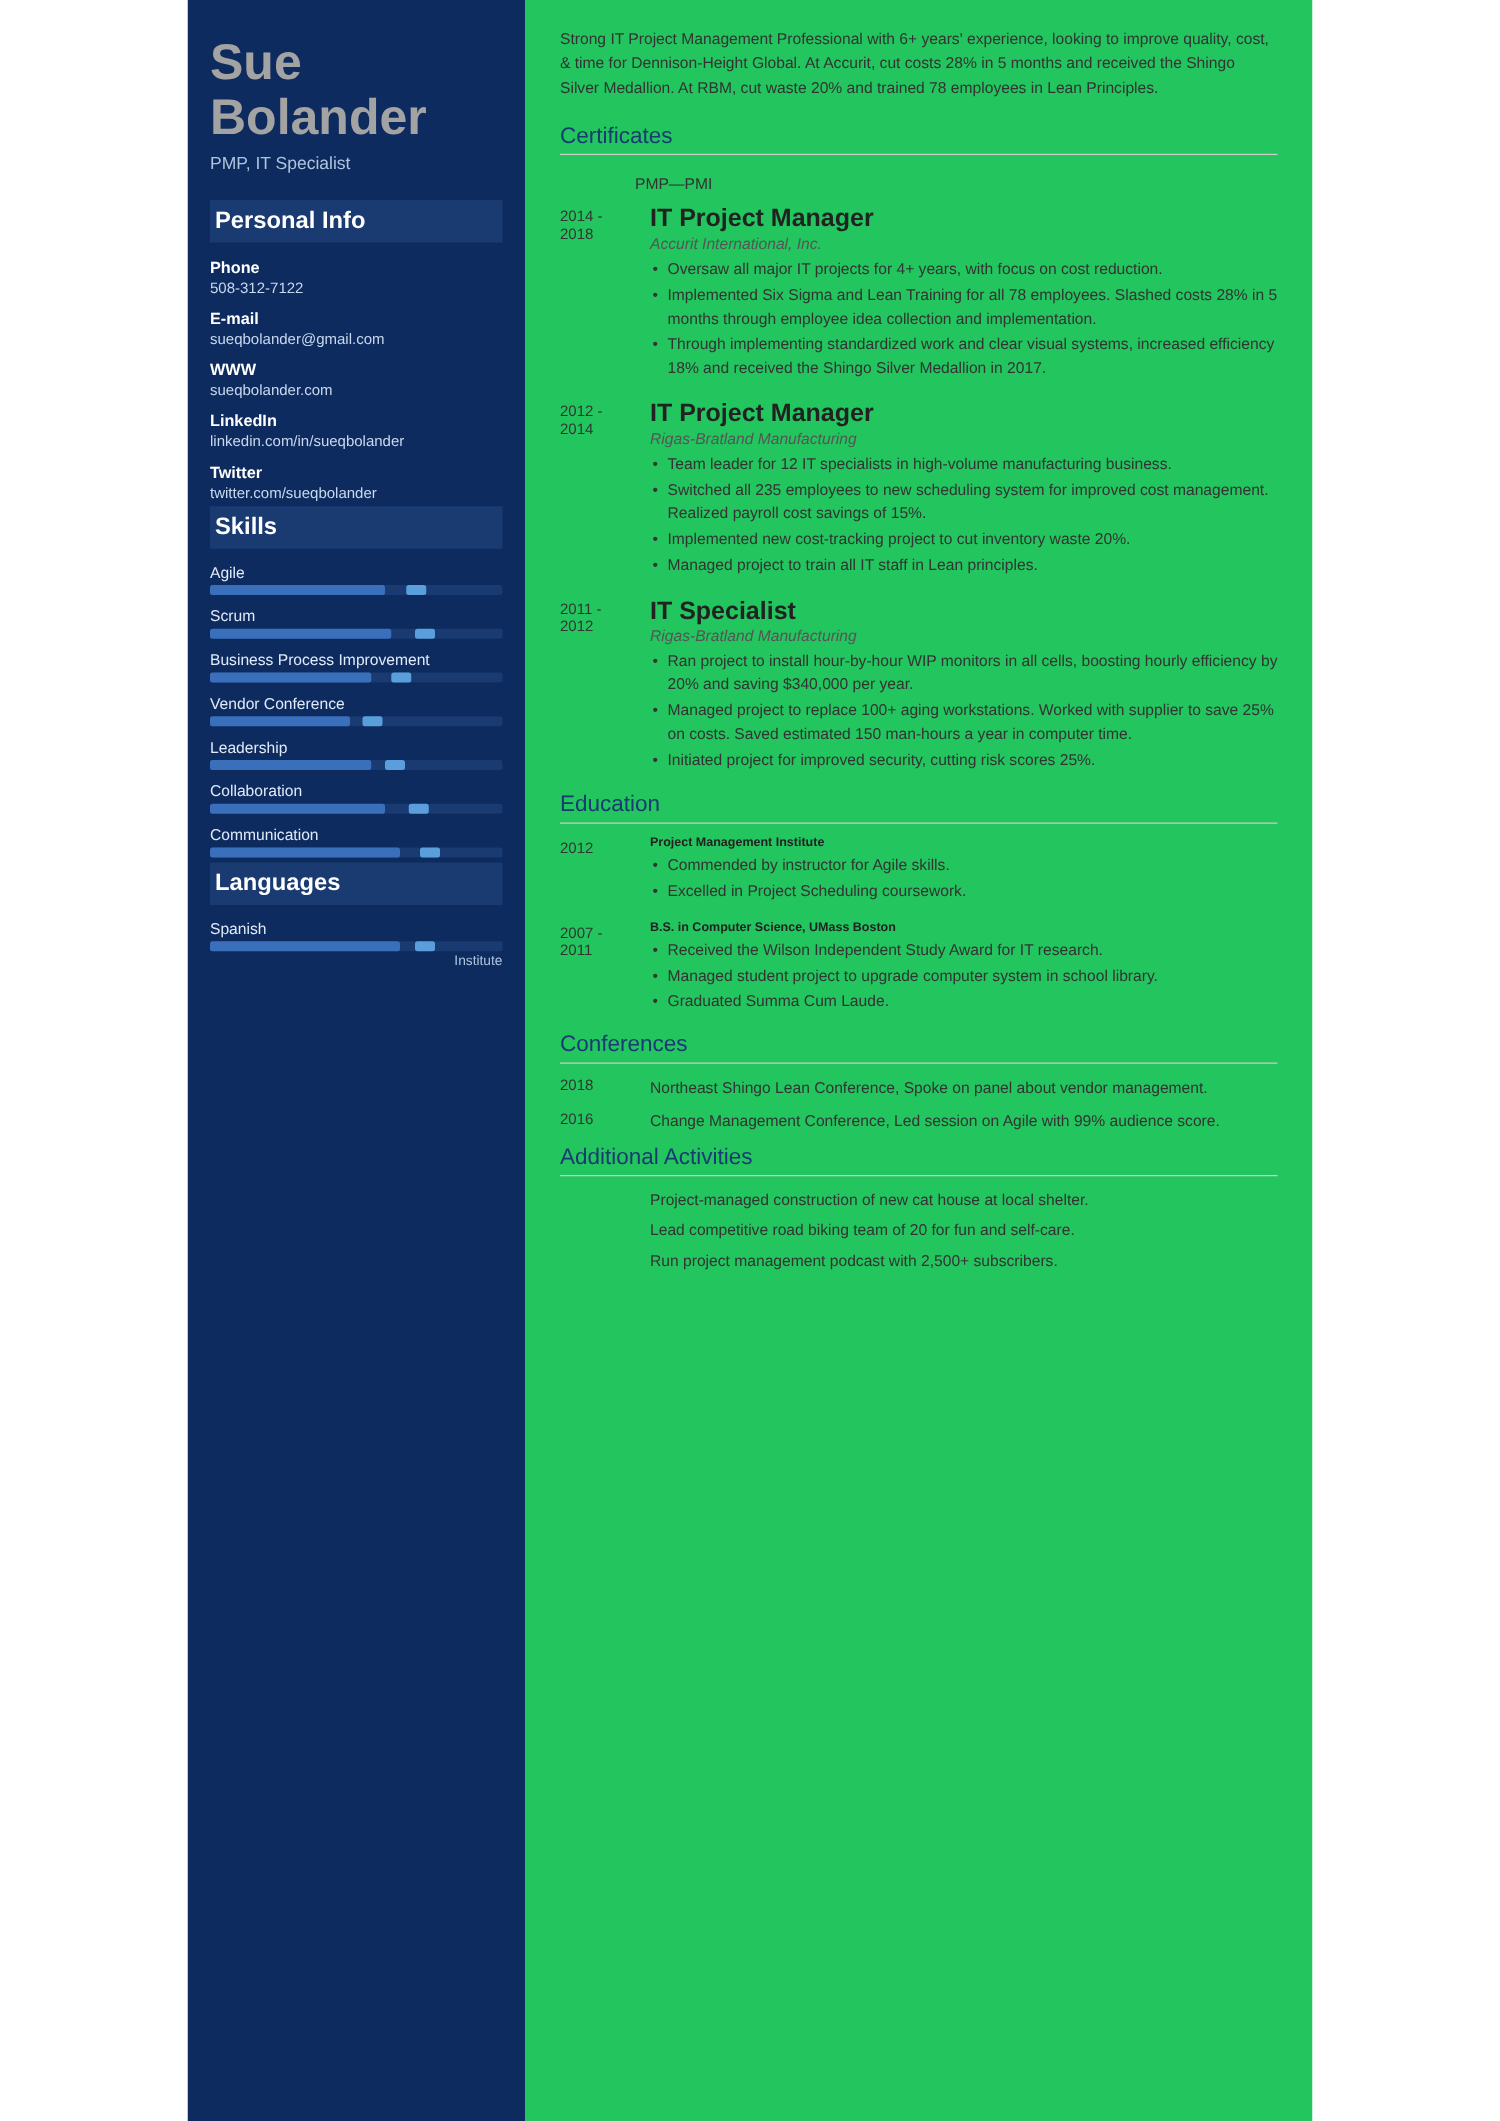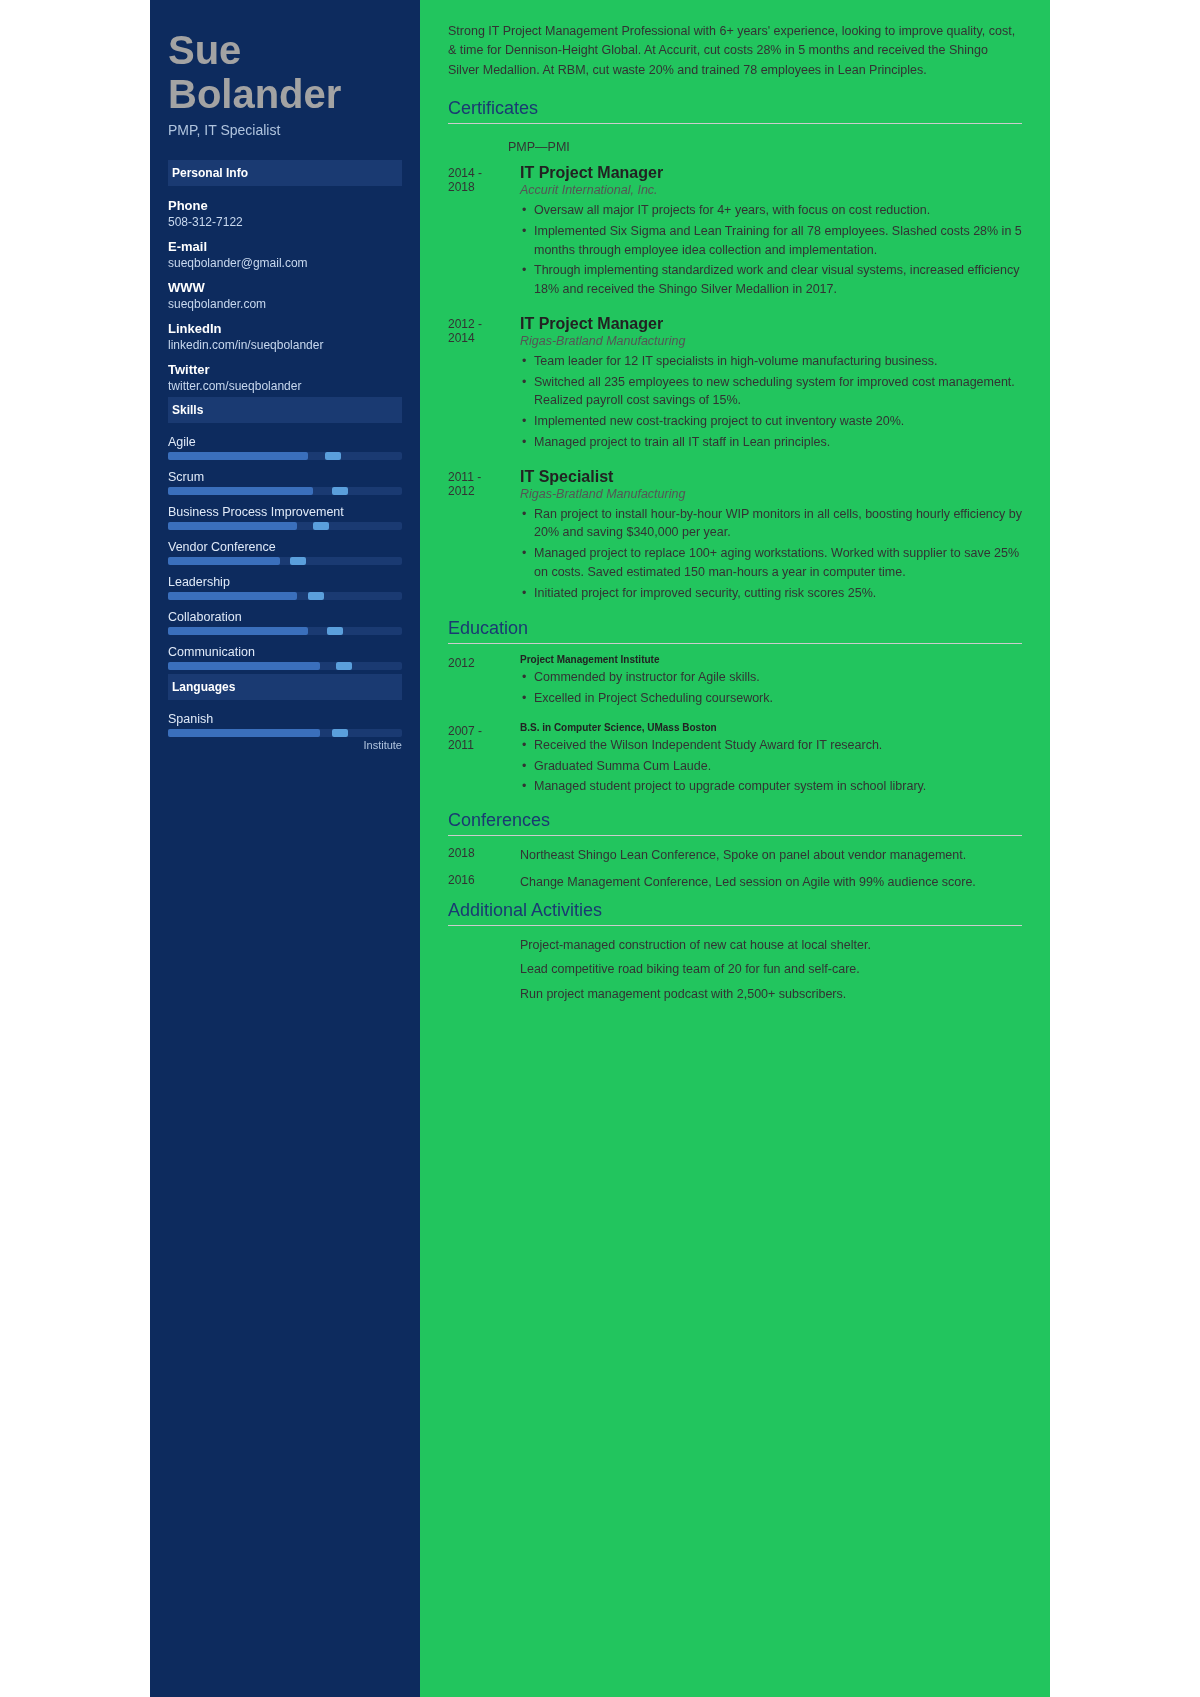--- a/index.html
+++ b/index.html
@@ -29,21 +29,21 @@
       line-height: 1.1;
       color: #a3a3a3;
       margin-bottom: 6px;
     }
     .sidebar-title {
       font-size: 14px;
       color: #b0c4de;
       margin-bottom: 22px;
     }
     .sidebar-section-title {
-      font-size: 12px;
+      font-size: 19px;
       font-weight: 700;
       color: #fff;
       background: #1a3a72;
       padding: 6px 4px;
       margin-bottom: 12px;
       margin-top: 4px;
     }
     .sidebar-field-label {
       font-weight: 700;
       font-size: 13px;
@@ -132,21 +132,21 @@
       margin-bottom: 14px;
     }
     .exp-date {
       min-width: 72px;
       font-size: 12px;
       color: #333;
       padding-top: 2px;
     }
     .exp-body { flex: 1; }
     .exp-job-title {
-      font-size: 16px;
+      font-size: 20px;
       font-weight: 700;
       color: #222;
       margin-bottom: 1px;
     }
     .exp-company {
       font-size: 12.5px;
       color: #555;
       font-style: italic;
       margin-bottom: 4px;
     }
@@ -390,22 +390,22 @@
             </ul>
           </div>
         </div>
         <div class="edu-entry">
           <div class="edu-date" style="white-space: pre-line;">2007 -
 2011</div>
           <div class="edu-body">
             <div class="edu-degree">B.S. in Computer Science, UMass Boston</div>
             <ul class="edu-bullets">
               <li>Received the Wilson Independent Study Award for IT research.</li>
+              <li>Managed student project to upgrade computer system in school library.</li>
               <li>Graduated Summa Cum Laude.</li>
-              <li>Managed student project to upgrade computer system in school library.</li>
             </ul>
           </div>
         </div>
       </div>
 
     <div class="section-heading">Conferences</div>
     <div id="conferences-container">
         <div class="conf-entry">
           <div class="conf-date">2018</div>
           <div class="conf-desc">Northeast Shingo Lean Conference, Spoke on panel about vendor management.</div>

